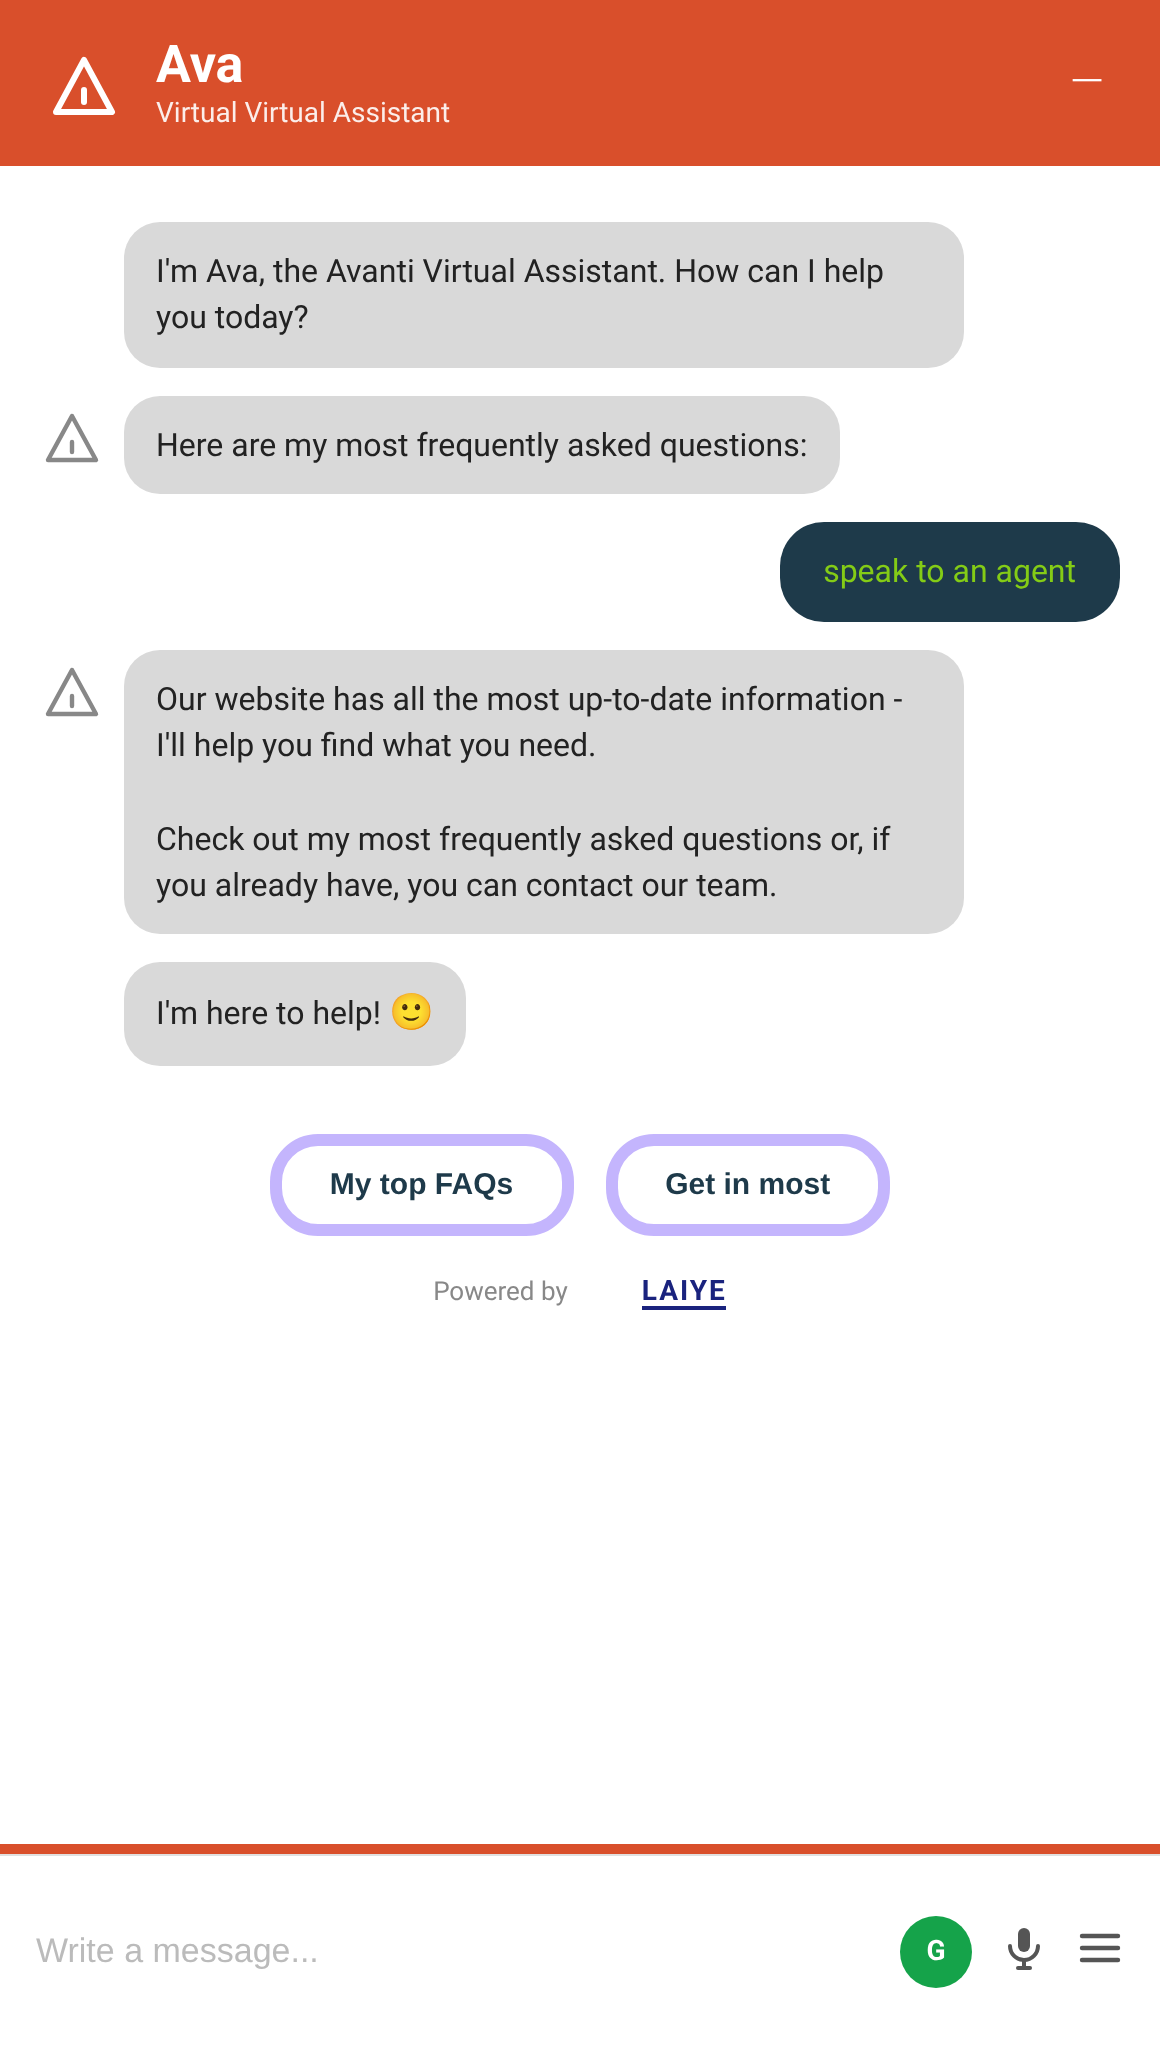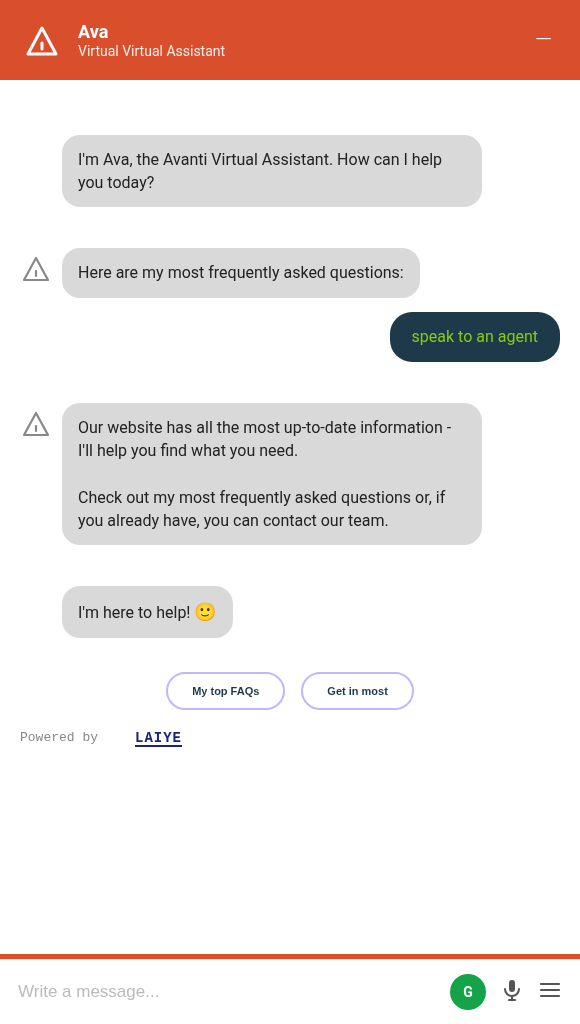--- a/index.html
+++ b/index.html
@@ -35,21 +35,21 @@
       align-items: center;
       justify-content: center;
     }
     .logo-icon svg {
       width: 38px;
       height: 38px;
     }
     .header-text {}
     .header-title {
       color: #fff;
-      font-size: 18px;
+      font-size: 26px;
       font-weight: 700;
       line-height: 1.2;
     }
     .header-subtitle {
       color: rgba(255,255,255,0.9);
       font-size: 14px;
       font-weight: 400;
     }
     .header-minimize {
       color: #fff;
@@ -69,21 +69,20 @@
       flex-direction: column;
       gap: 0;
     }
 
     
     .bot-row {
       display: flex;
       align-items: flex-start;
       gap: 10px;
       margin-bottom: 10px;
-      margin-top: 27px;
     }
     .bot-avatar {
       width: 32px;
       height: 32px;
       flex-shrink: 0;
       margin-top: 4px;
     }
     .bot-avatar svg {
       width: 32px;
       height: 32px;
@@ -125,42 +124,41 @@
     }
 
     
     .action-buttons {
       display: flex;
       justify-content: center;
       gap: 16px;
       margin: 20px 0 14px 0;
     }
     .action-btn {
-      border: 2px solid #c4b5fd;
+      border: 6px solid #c4b5fd;
       background: #fff;
       color: #1e3a4a;
       border-radius: 24px;
       padding: 11px 24px;
-      font-size: 11px;
+      font-size: 15px;
       font-weight: 600;
       cursor: pointer;
       transition: background 0.15s;
     }
 
     
     .powered-by {
       text-align: center;
       font-size: 13px;
       color: #888;
       margin: 6px 0 10px 0;
       display: flex;
       align-items: center;
-      justify-content: flex-start;
+      justify-content: center;
       gap: 21px;
-      font-family: Liberation Mono, monospace;
     }
     .laiye-logo {
       display: inline-flex;
       align-items: center;
       gap: 0;
     }
     .laiye-text {
       font-size: 14px;
       font-weight: 700;
       color: #1a237e;
@@ -185,21 +183,21 @@
     .orange-border {
       height: 5px;
       background: #d94f2b;
       width: 100%;
     }
 
     
     .input-row {
       background: #fff;
       border-top: 1px solid #e0e0e0;
-      padding: 14px 18px;
+      padding: 30px 18px;
       display: flex;
       align-items: center;
       gap: 14px;
     }
     .input-field {
       flex: 1;
       border: none;
       outline: none;
       font-size: 17px;
       color: #bbb;

